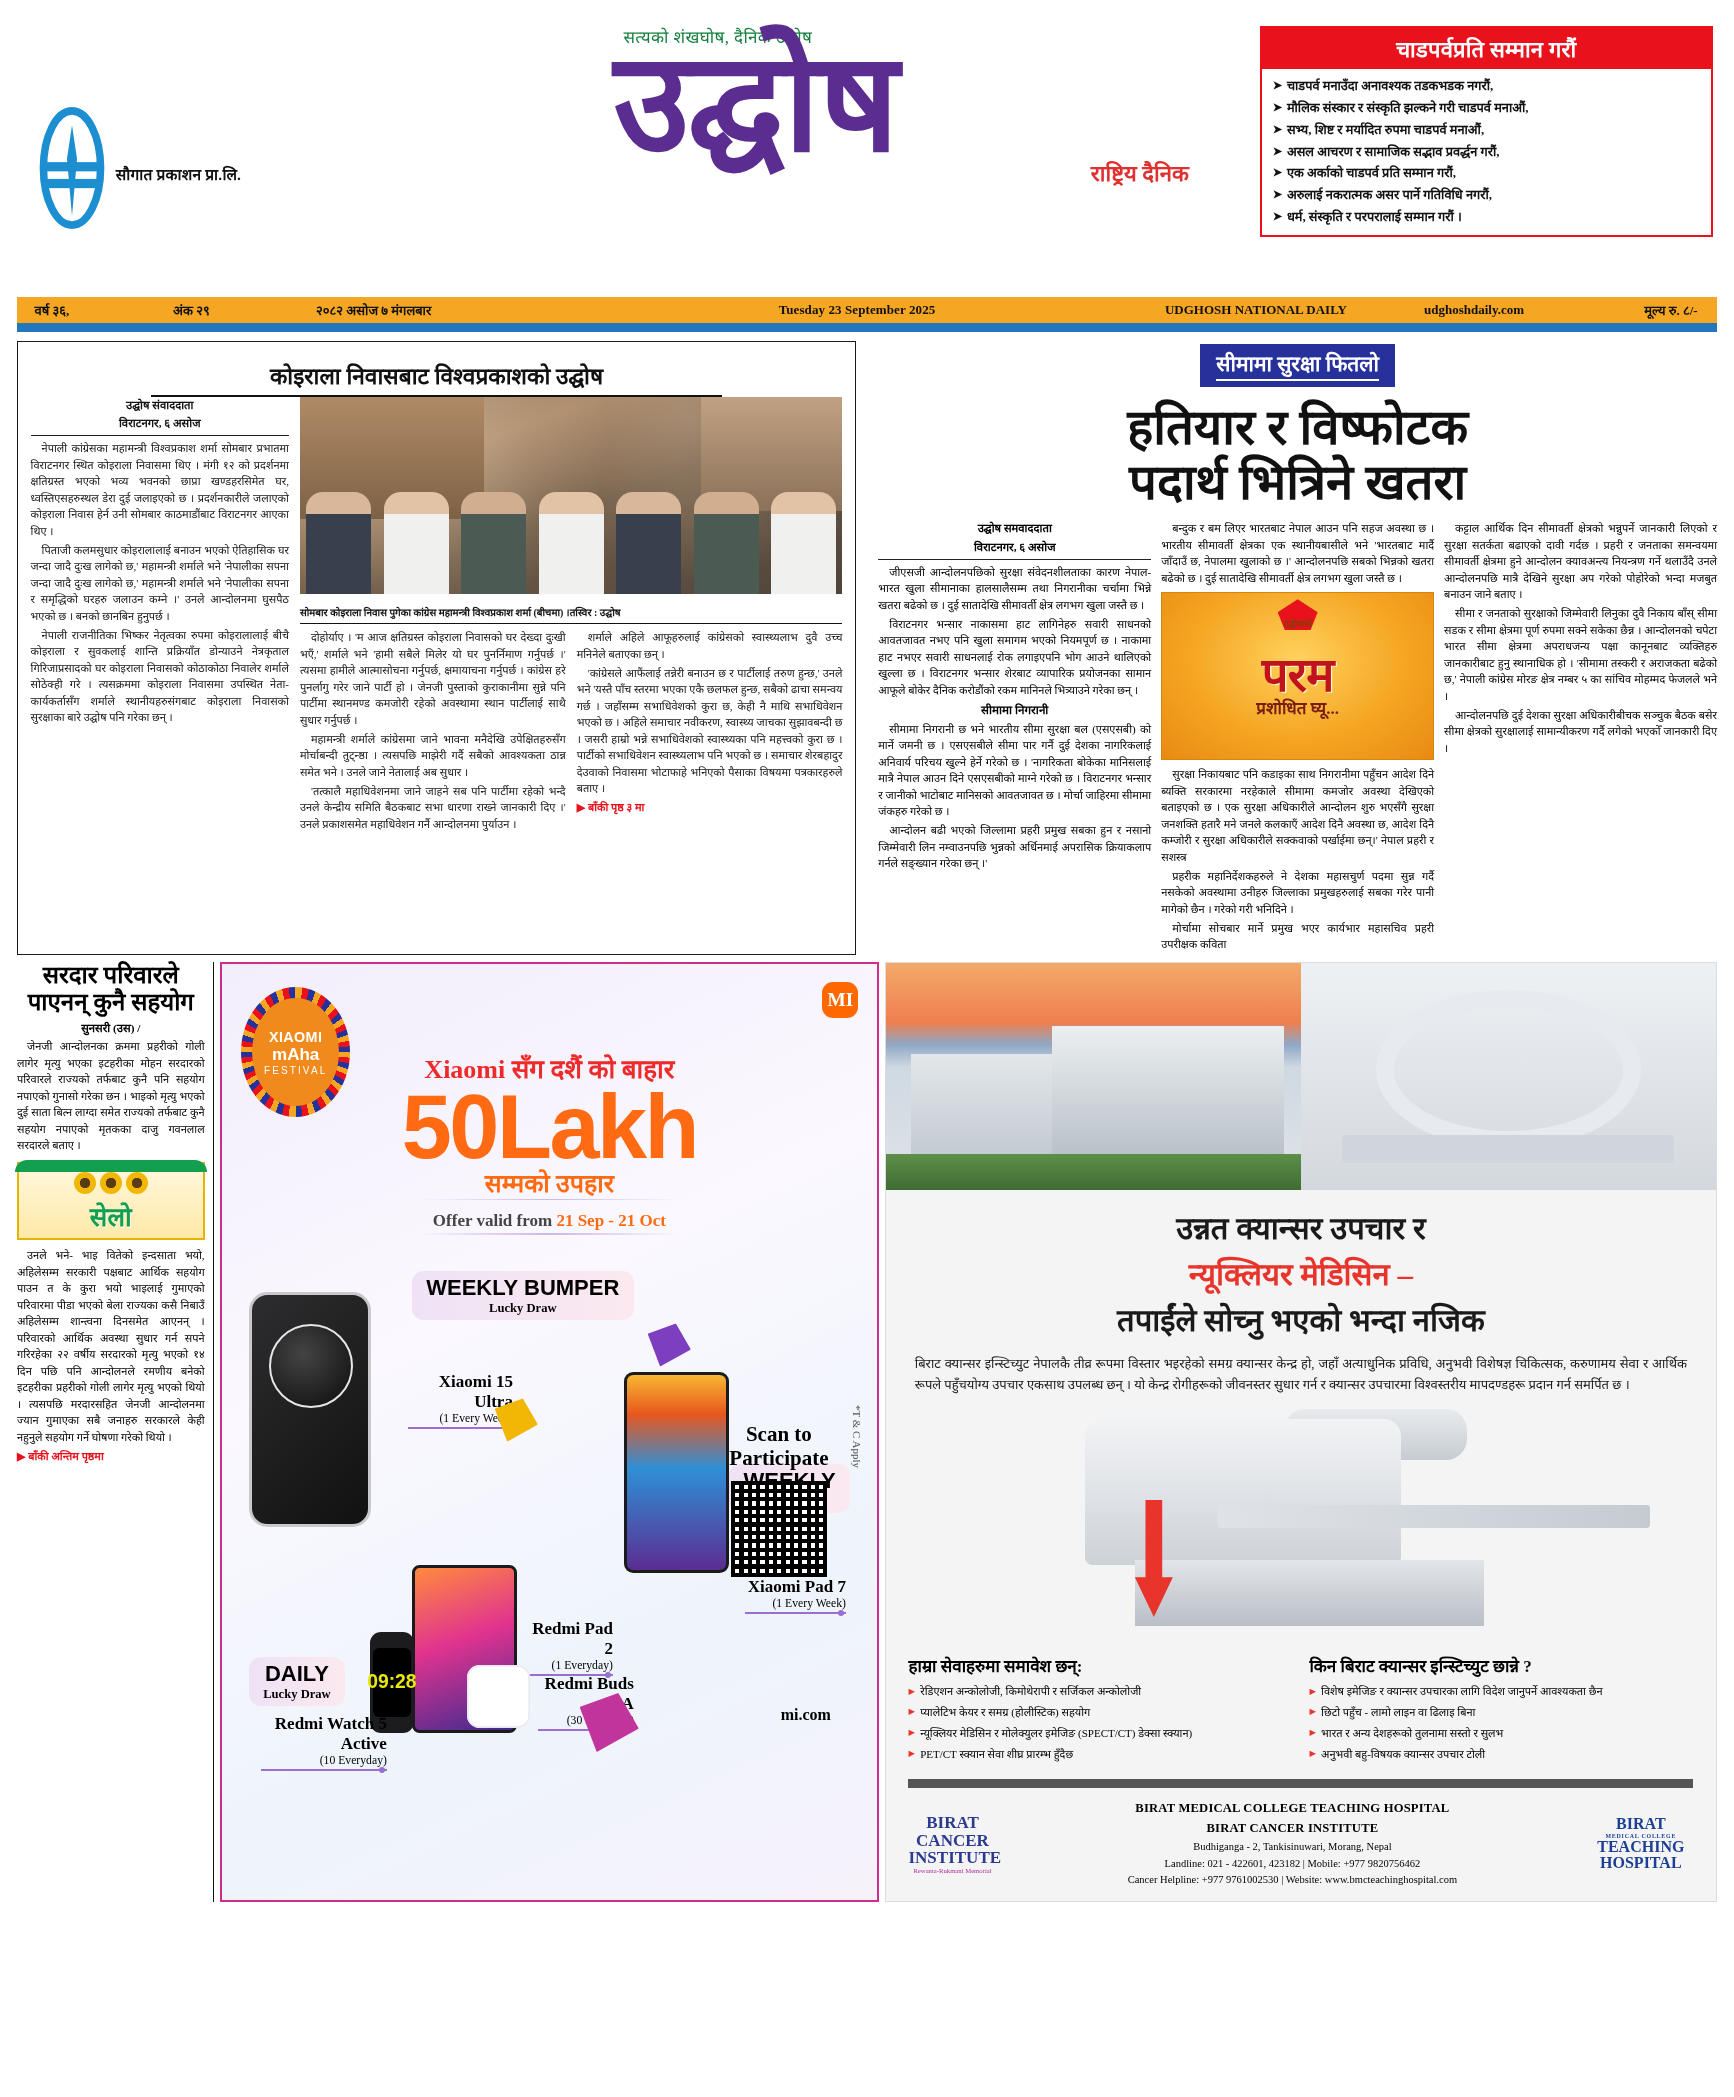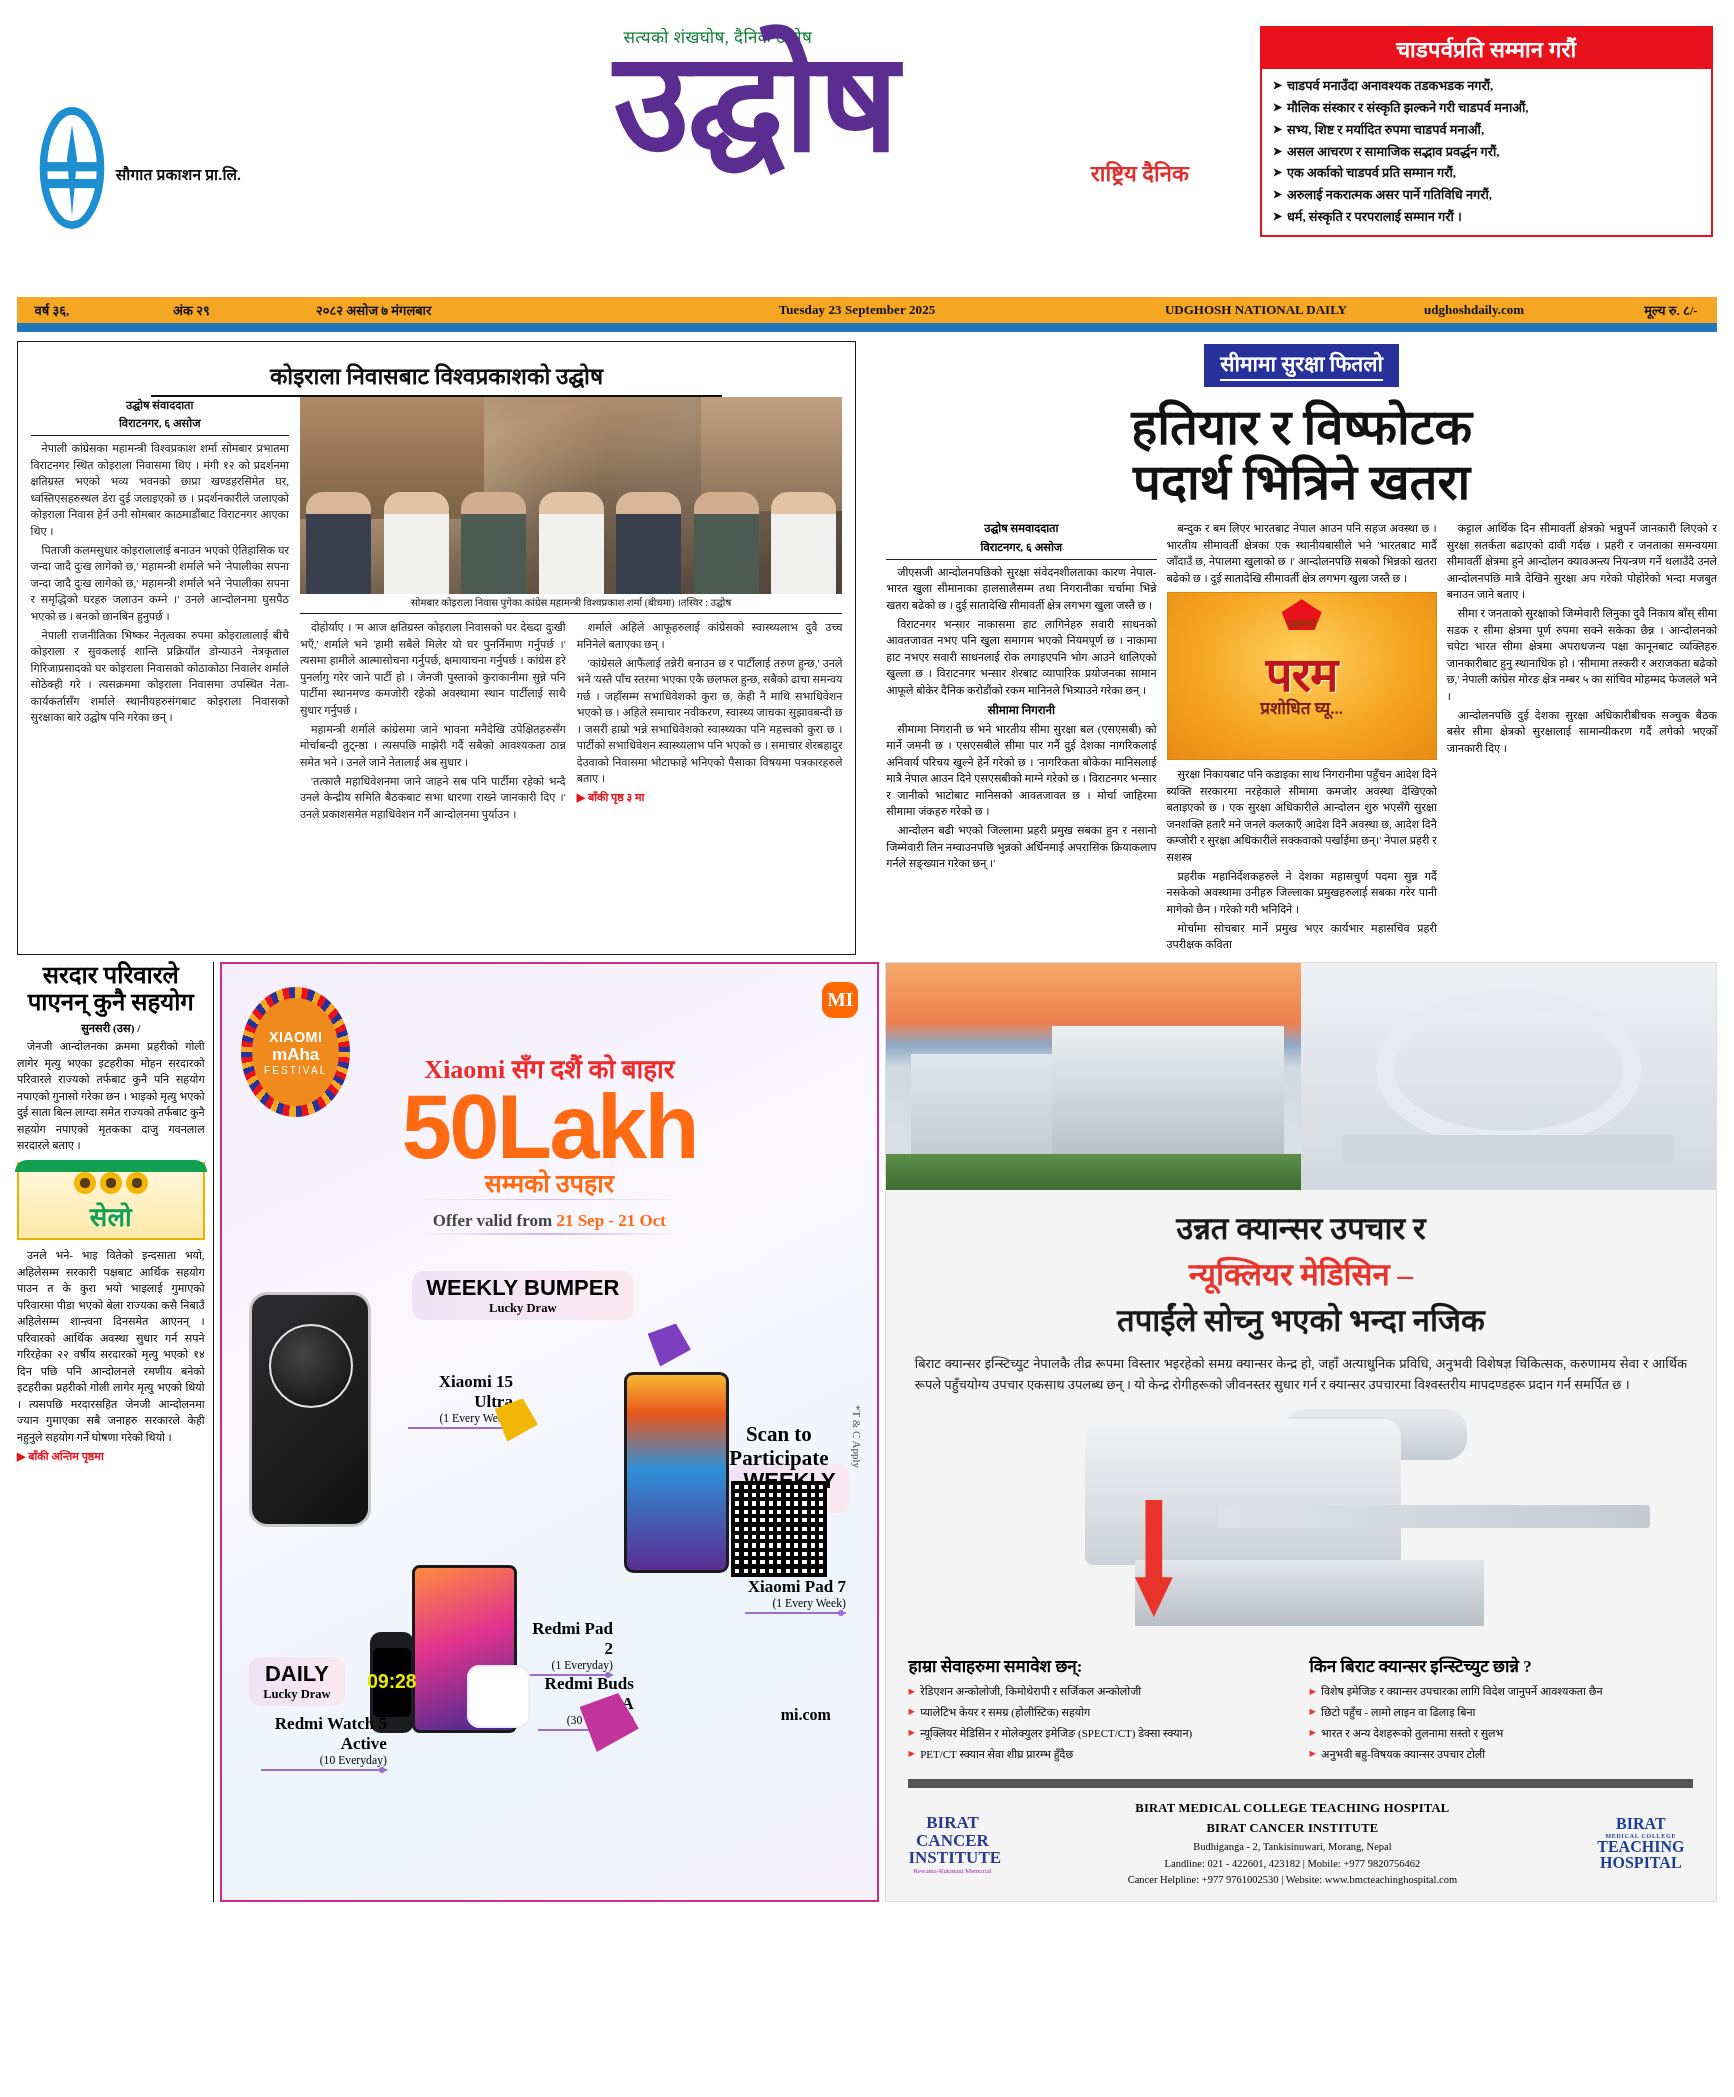--- a/index.html
+++ b/index.html
@@ -39,21 +39,21 @@
   .db1 { width: 151px; text-align: left; padding-left: 17.6px !important; }
   .db2 { width: 143px; }
   .db3 { width: 277px; }
   .db4 { flex: 1; text-align: center; letter-spacing: 0.1px; }
   .db5 { width: 260px; text-align: center; }
   .db6 { width: 176px; text-align: center; }
   .db7 { width: 155px; text-align: right; padding-right: 19.3px !important; }
   .blueline { height: 8.4px; background: #2176bd; }
 
   
-  .body-grid { display: flex; gap: 16px; margin-top: 9.2px; }
+  .body-grid { display: flex; gap: 8px; margin-top: 9.2px; }
   .left-pane { width: 839px; border: 1.7px solid #1a1a1a; padding: 11px 12.6px 7.6px; }
   .right-pane { flex: 1; padding-left: 14.3px; }
 
   .kicker { text-align: center; font-size: 22.7px; font-weight: 700; color: #111; padding-bottom: 4.2px; border-bottom: 2.1px solid #111; width: 571px; margin: 6.7px auto 0; }
   .lead-headline { text-align: center; font-size: 44px; font-weight: 800; color: #111; margin: 14.3px 0 11px; letter-spacing: -0.4px; }
 
   .byline { font-size: 11.3px; font-weight: 700; text-align: center; line-height: 1.5; margin-bottom: 1.7px; }
   .rule-s { border-top: 0.8px solid #222; margin: 2.5px 0 4.2px; }
 
   .cols3 { display: flex; gap: 11px; }
@@ -64,21 +64,21 @@
   .photo { width: 100%; height: 197px; position: relative; overflow: hidden; background: linear-gradient(160deg,#8d6f52 0%,#a98663 28%,#6e5a46 55%,#4e443a 100%); }
   .photo .sky { position:absolute; inset:0; background:
       radial-gradient(circle at 22% 18%, rgba(220,200,175,.55), transparent 42%),
       radial-gradient(circle at 72% 12%, rgba(190,165,140,.5), transparent 38%); }
   .photo .bldg { position:absolute; left:0; top:0; width:34%; height:62%; background:linear-gradient(180deg,#b08a66,#7d6246); }
   .photo .bldg2{ position:absolute; right:0; top:0; width:26%; height:58%; background:linear-gradient(180deg,#c2a182,#8a7159); }
   .photo .row { position:absolute; bottom:0; left:0; right:0; height:56%; display:flex; align-items:flex-end; justify-content:space-around; }
   .photo .person { width:12%; height:92%; background:linear-gradient(180deg, #d8b79a 0 22%, #39404d 22% 100%); border-radius: 17px 17px 0 0; }
   .photo .person.w { background:linear-gradient(180deg, #e3c3a6 0 22%, #f0f0ee 22% 100%); }
   .photo .person.g { background:linear-gradient(180deg, #d2ae90 0 22%, #4b5a52 22% 100%); }
-  .caption { display:flex; justify-content:center; font-size: 10px; font-weight: 400; padding-top: 1px; border-bottom: 1.3px solid #111; padding-bottom: 3.4px; }
+  .caption { display:flex; justify-content:flex-start; font-size: 10px; font-weight: 700; padding-top: 11px; border-bottom: 1.3px solid #111; padding-bottom: 3.4px; }
 
   
   .rtag { background: #26319b; color: #fff; font-size: 21px; font-weight: 800; text-align: center; padding: 4.2px 16px 5.9px; display: inline-block; margin: 3.4px auto 0; }
   .rtag-wrap { text-align: center; }
   .rtag u { text-decoration: none; border-bottom: 2.1px solid #fff; padding-bottom: 2.5px; display:block; }
   .r-headline { text-align: center; font-size: 49px; font-weight: 800; line-height: 1.14; margin: 12.6px 0 9.2px; color: #111; }
 
   .cols4 { display: flex; gap: 10px; margin-top: 4.2px; }
   .col4 { flex: 1; font-size: 11px; line-height: 1.5; text-align: justify; }
   .col4 p { margin-bottom: 2.5px; text-indent: 11px; }

